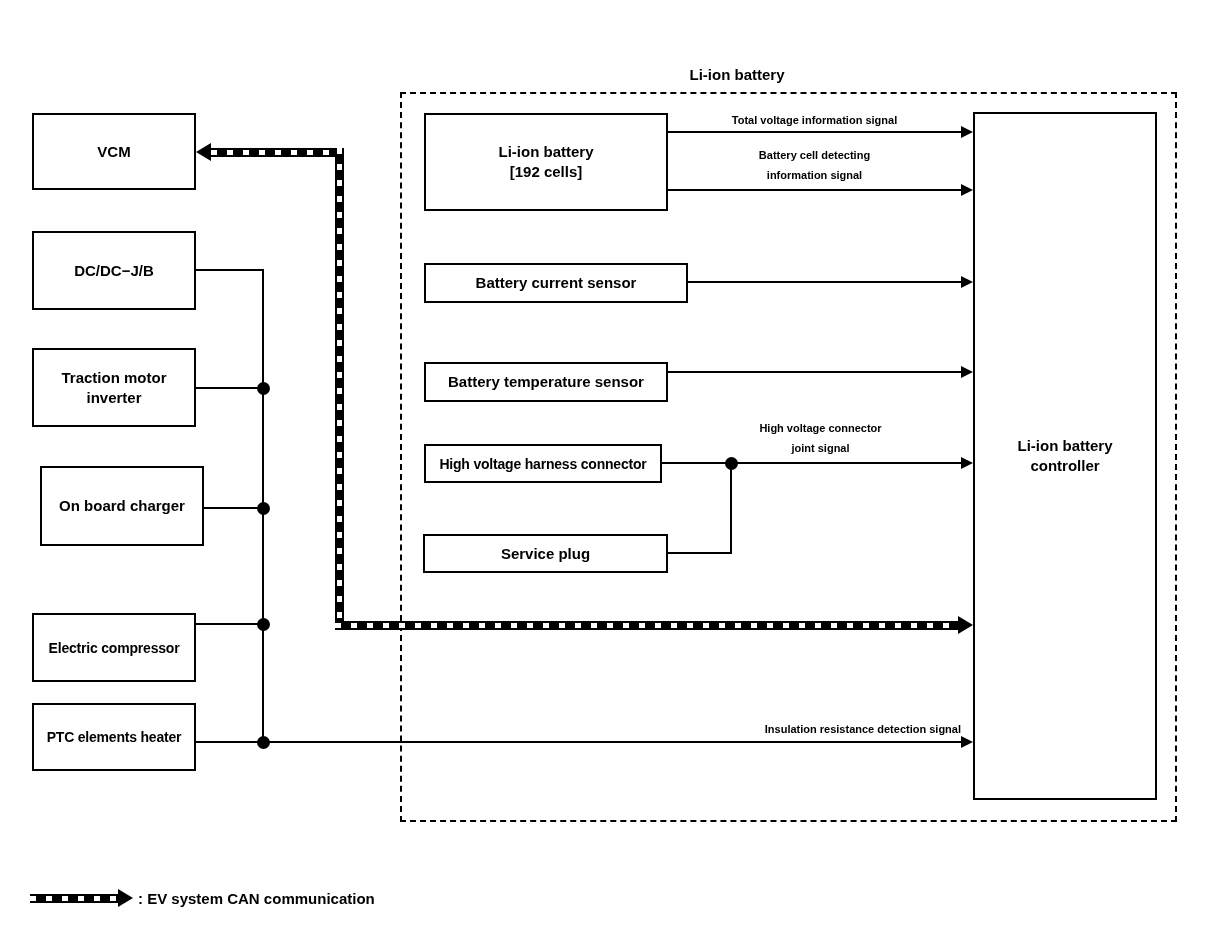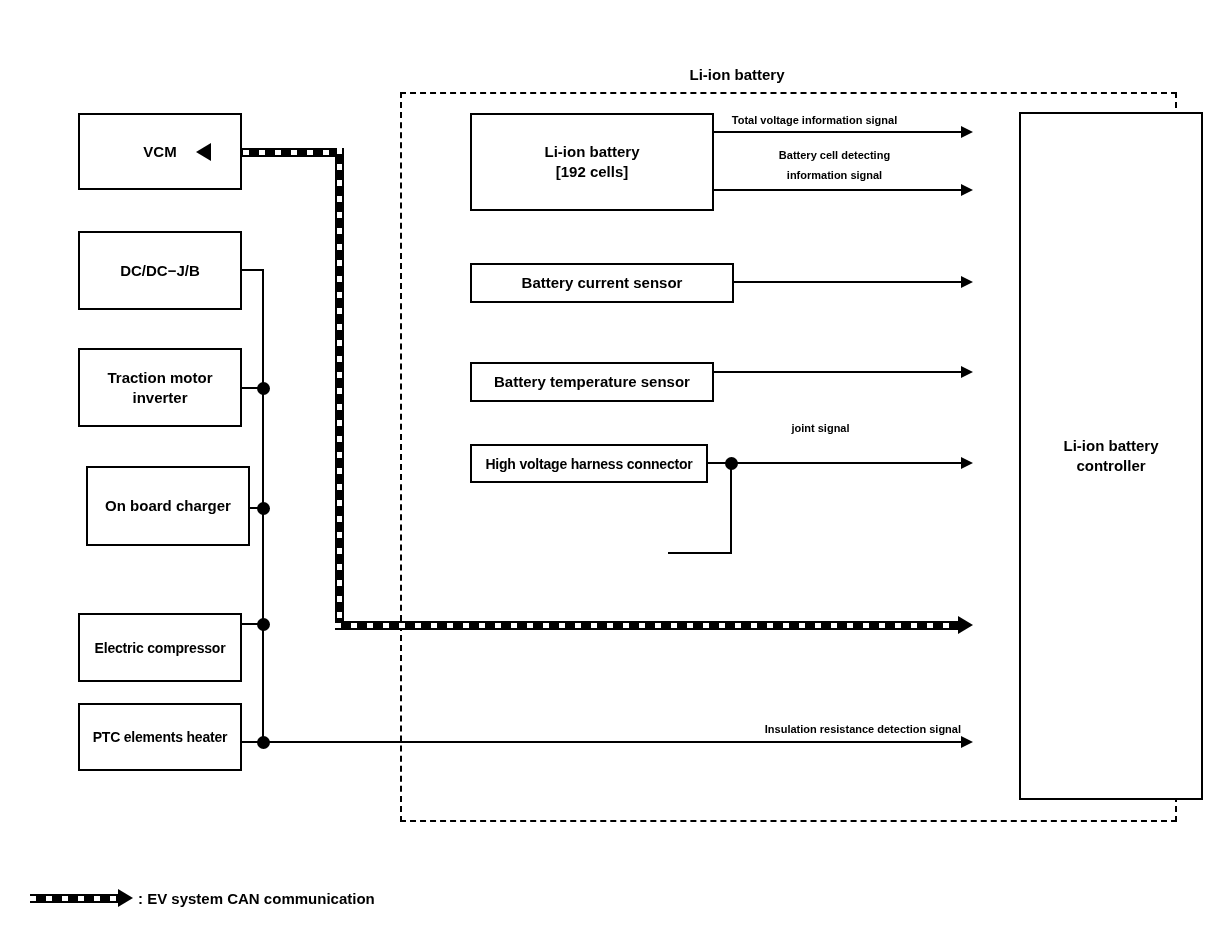--- a/index.html
+++ b/index.html
@@ -5,21 +5,20 @@
   html,body{margin:0;padding:0;background:#ffffff;}
   .canvas{
     position:relative;width:1216px;height:944px;background:#ffffff;
     font-family:"Liberation Sans",sans-serif;color:#000;overflow:hidden;
   }
   .box{
     position:absolute;border:2px solid #000;background:#fff;box-sizing:border-box;
     display:flex;flex-direction:column;align-items:center;justify-content:center;
     text-align:center;font-size:15px;font-weight:700;line-height:20px;z-index:3;
     white-space:nowrap;
-    margin-left:46px;
   }
   .dashed-box{
     position:absolute;border:2px dashed #000;box-sizing:border-box;background:transparent;z-index:1;
   }
   .hline{position:absolute;height:2px;background:#000;z-index:2;}
   .vline{position:absolute;width:2px;background:#000;z-index:2;}
   .dot{position:absolute;width:13px;height:13px;background:#000;border-radius:50%;z-index:4;}
   .arr-r{position:absolute;width:0;height:0;border-top:6px solid transparent;
          border-bottom:6px solid transparent;border-left:12px solid #000;z-index:4;}
   .can-h{position:absolute;height:9px;background:#000;z-index:2;}
@@ -74,20 +73,23 @@
   </div>
   <div class="box" style="left:424px;top:263px;width:264px;height:40px;">
     <span>Battery current sensor</span>
   </div>
   <div class="box" style="left:424px;top:362px;width:244px;height:40px;">
     <span>Battery temperature sensor</span>
   </div>
   <div class="box tight" style="left:424px;top:444px;width:238px;height:39px;">
     <span>High voltage harness connector</span>
   </div>
+  <div class="box" style="left:423px;top:534px;width:245px;height:39px;">
+    <span>Service plug</span>
+  </div>
 
   <div class="box" style="left:973px;top:112px;width:184px;height:688px;">
     <span class="bl">Li-ion battery</span>
     <span class="bl">controller</span>
   </div>
 
   <div class="hline" style="left:668px;top:131px;width:293px;"></div>
   <div class="arr-r" style="left:961px;top:126px;"></div>
 
   <div class="hline" style="left:668px;top:189px;width:293px;"></div>
@@ -125,25 +127,26 @@
     </div>
   <div class="can-v" style="left:335px;top:148px;height:482px;">
       <div class="dash"></div>
     </div>
   <div class="can-h" style="left:335px;top:621px;width:623px;">
       <div class="dash"></div>
     </div>
   <div class="can-arr-r" style="left:958px;top:616px;"></div>
 
   <div class="sig-label" style="left:668px;top:110px;width:293px;">Total voltage information signal</div>
-  <div class="sig-label" style="left:668px;top:145px;width:293px;padding-left:20px;">
+  <div class="sig-label" style="left:668px;top:145px;width:293px;">
     <span class="bl">Battery cell detecting</span>
     <span class="bl">information signal</span>
   </div>
   <div class="sig-label" style="left:703px;top:418px;width:235px;">
+    <span class="bl">High voltage connector</span>
     <span class="bl">joint signal</span>
   </div>
   <div class="sig-label right" style="left:650px;top:719px;width:311px;">Insulation resistance detection signal</div>
 
   <div class="can-h" style="left:30px;top:894px;width:88px;">
       <div class="dash"></div>
     </div>
   <div class="can-arr-r" style="left:118px;top:889px;"></div>
   <div class="legend-label" style="left:138px;top:890px;">: EV system CAN communication</div>
 

